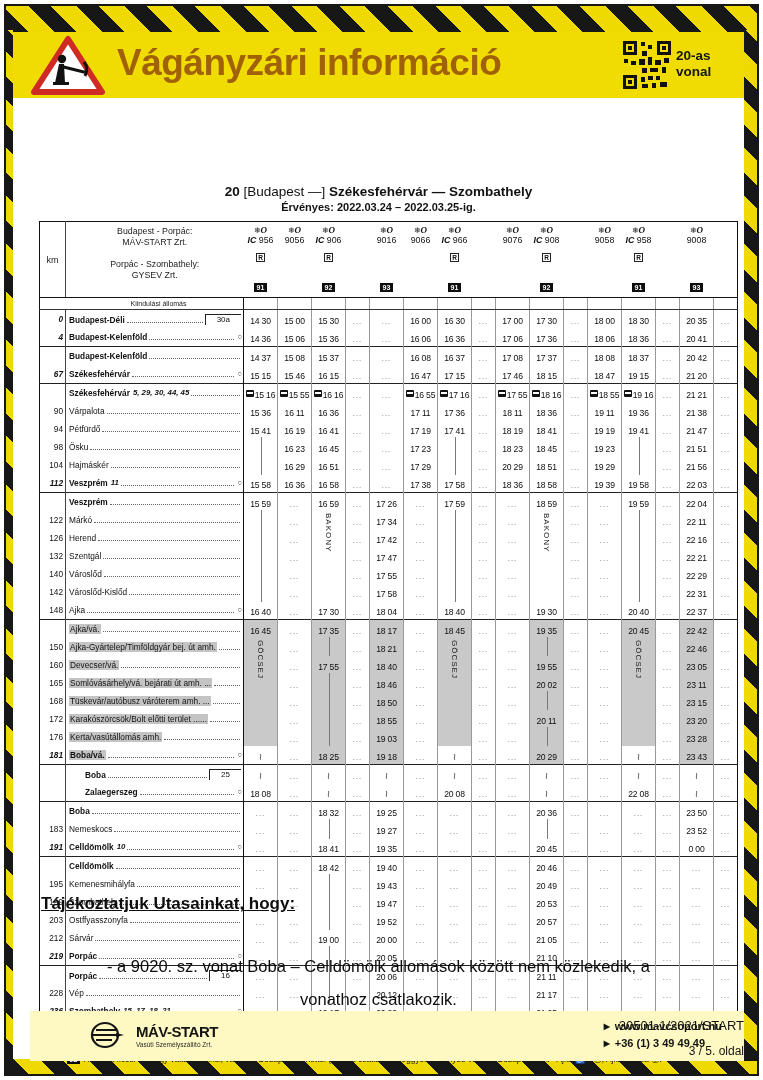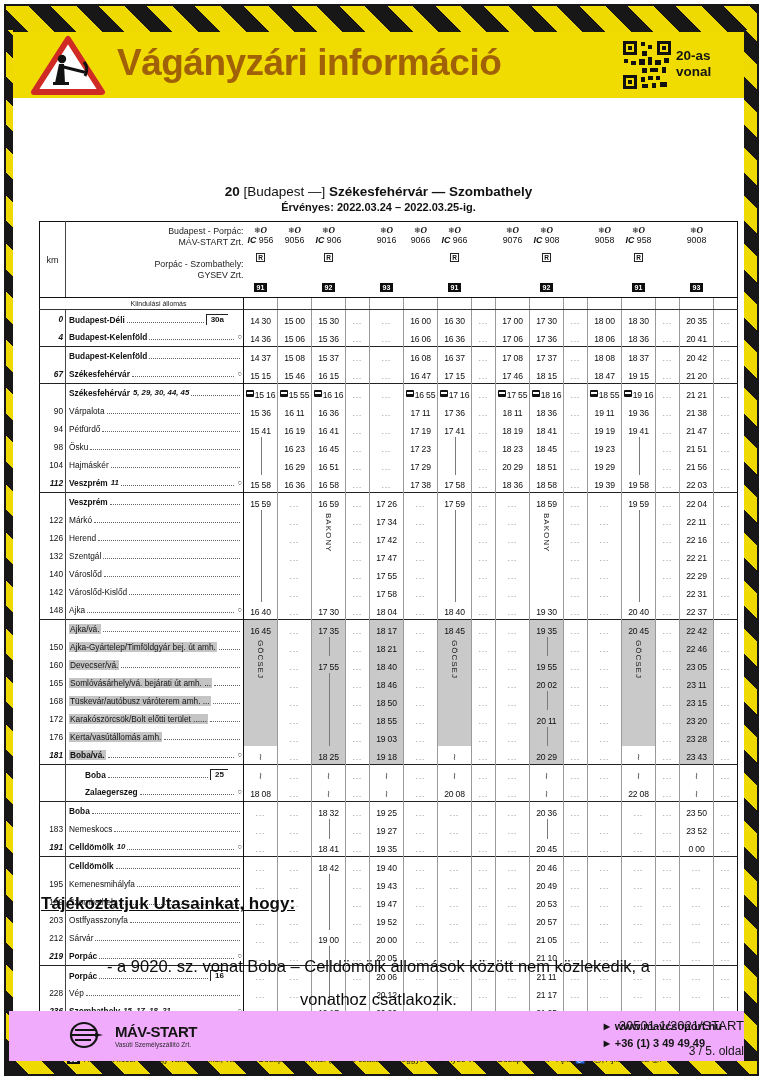--- a/index.html
+++ b/index.html
@@ -25,21 +25,21 @@
   .tl .b { font-weight:bold; }
   .validity { font-size:11px; font-weight:bold; margin-top:2px; }
 
   
   .table-wrap { margin:8px 0 0 26px; width:699px; position:relative; }
   table { border-collapse:collapse; table-layout:fixed; width:699px; border:1.6px solid #111; }
   td,th { box-sizing:border-box; overflow:visible; }
   th { font-weight:normal; }
   .hrow th { border-bottom:1.4px solid #111; height:76px; vertical-align:top; }
   .kmh { font-size:9px; color:#222; vertical-align:middle !important; text-align:center; border-right:0.8px solid #444; }
-  .oph { font-size:8.8px; color:#222; text-align:right; padding-top:4px; line-height:1.3;margin-top:32px; }
+  .oph { font-size:8.8px; color:#222; text-align:center; padding-top:4px; line-height:1.3;margin-top:32px; }
   .colh { position:relative; }
   .colh .inner { display:flex; flex-direction:column; align-items:center; height:74px; padding:3px 0 2px 0; }
   .sym { font-size:8px; color:#111; }
   .sym .oo { font-style:italic; font-weight:bold; font-family:"Liberation Serif", serif; font-size:9px; }
   .tname { font-size:8.8px; color:#111; margin-top:0px; white-space:nowrap; }
   .tname .ic { font-weight:bold; font-style:italic; }
   .resv { margin-top:1px; height:8px; }
   .rbox { display:inline-block; border:1px solid #222; font-size:6.5px; line-height:7px; padding:0 1.5px; font-weight:bold; color:#111; }
   .hsp { flex:1; }
   .notebox { display:inline-block; background:#0d0d0d; color:#fff; font-size:7px; font-weight:bold; padding:1px 2.5px; }
@@ -49,21 +49,21 @@
 
   td.km { font-size:8.3px; text-align:right; padding-right:2px; color:#111; border-right:0.8px solid #444; height:11px; }
   td.km.kmb { font-weight:bold; font-style:italic; }
   td.st { padding:0 1px 0 3px; height:11px; }
   .stw { display:flex; align-items:flex-end; font-size:8.3px; color:#111; white-space:nowrap; line-height:10px; }
   .stw.ind { padding-left:16px; }
   .nm.b { font-weight:bold; }
   .nm.gbg { background:#c4c4c4; padding:0 1px; }
   .lnum { font-weight:bold; font-style:italic; font-size:7.8px; margin-left:3px; }
   .leader { flex:1; border-bottom:1px dotted #666; margin:0 2px 2px 2px; min-width:3px; }
-  .bracket { font-weight:bold; font-size:8px; border-left:1px solid #222; border-top:1px solid #222; padding:0 4px; margin-right:14px; }
+  .bracket { font-weight:normal; font-size:8px; border-left:1px solid #222; border-top:1px solid #222; padding:0 11px; margin-right:1px; }
   .circ { font-size:7.5px; font-weight:bold; margin-left:1px; }
 
   td.tc { border-left:0.8px solid #999; text-align:center; height:11px; position:relative; padding:0; }
   td.tc.c0 { border-left:1.6px solid #111; }
   td.tc.g { background:#c9c9c9; }
   tr.rule td { border-top:1.3px solid #222; }
   .tm { font-size:8.6px; color:#0e0e0e; letter-spacing:-0.2px; white-space:nowrap; }
   .dots { font-size:7.5px; color:#555; letter-spacing:1px; }
   .sq { font-size:9.5px; color:#444; line-height:9px; }
   .vl { position:absolute; left:50%; top:-1px; bottom:-1px; width:1px; background:#7a7a7a; }
@@ -76,21 +76,21 @@
   .fnrow { display:flex; align-items:flex-start; margin-bottom:3px; }
   .fnmark { flex:0 0 auto; background:#0d0d0d; color:#fff; font-size:7px; font-weight:bold; padding:1px 2.5px; margin-right:4px; }
   .fntext { font-size:8.3px; color:#111; line-height:1.2; }
 
   
   .notice { position:absolute; top:796px; left:28px; right:28px; color:#0d0d0d; }
   .notice-heading { font-size:17px; font-weight:bold; text-decoration:underline; margin-bottom:36px; }
   .nlines { text-align:center; font-size:16.5px; line-height:2.0; }
 
   
-  .footer { position:absolute; bottom:13px; left:3px; right:13px; height:50px; background:#f0abfc; }
+  .footer { position:absolute; bottom:13px; left:24px; right:13px; height:50px; background:#fef9c3; }
   .logo { position:absolute; left:58px; top:9px; display:flex; align-items:center; gap:6px; }
   .logo-text { display:flex; flex-direction:column; }
   .logo-name { font-size:15px; font-weight:bold; color:#141414; letter-spacing:-0.5px; }
   .logo-sub { font-size:6.5px; color:#2a2a2a; margin-top:1px; }
   .doc-center { position:absolute; left:0; right:0; top:7px; text-align:right; color:#141414; }
   .doc-num { font-size:13px; }
   .doc-page { font-size:12px; margin-top:11px; }
   .contact { position:absolute; right:22px; top:9px; font-size:11px; font-weight:bold; color:#141414; }
   .contact .row { margin-bottom:5px; display:flex; align-items:center; gap:5px; }
   .arr { font-size:8px; }

